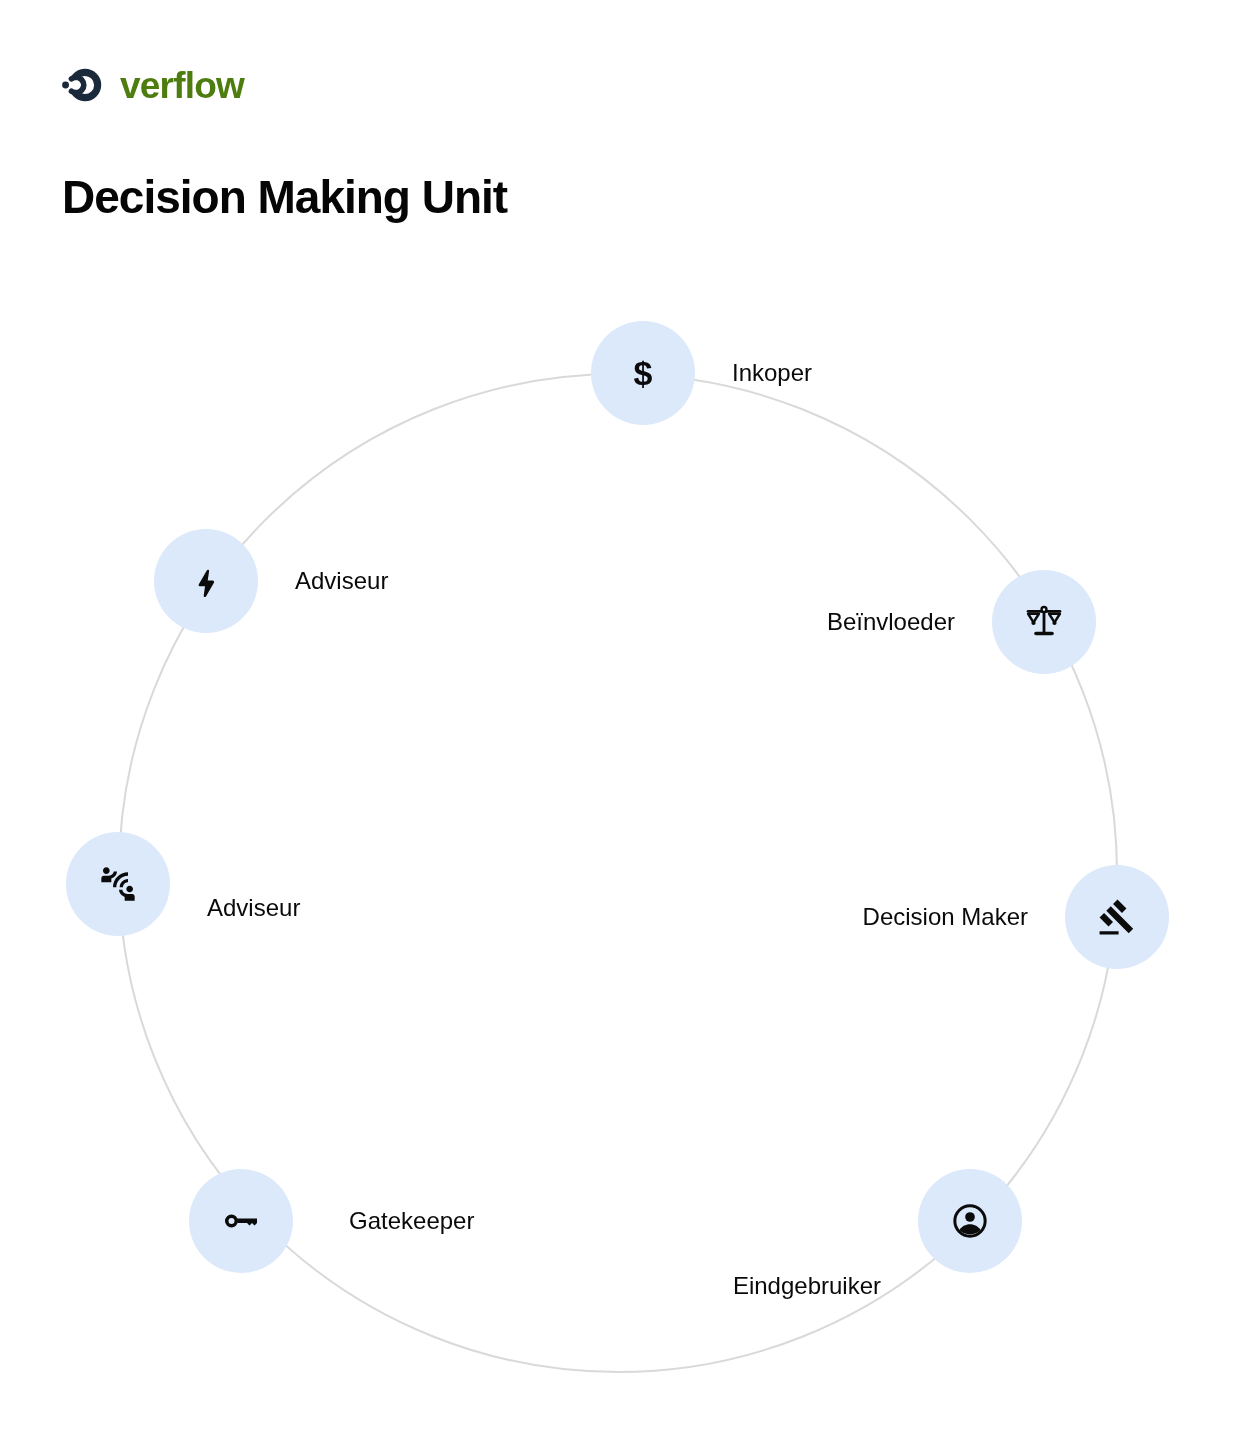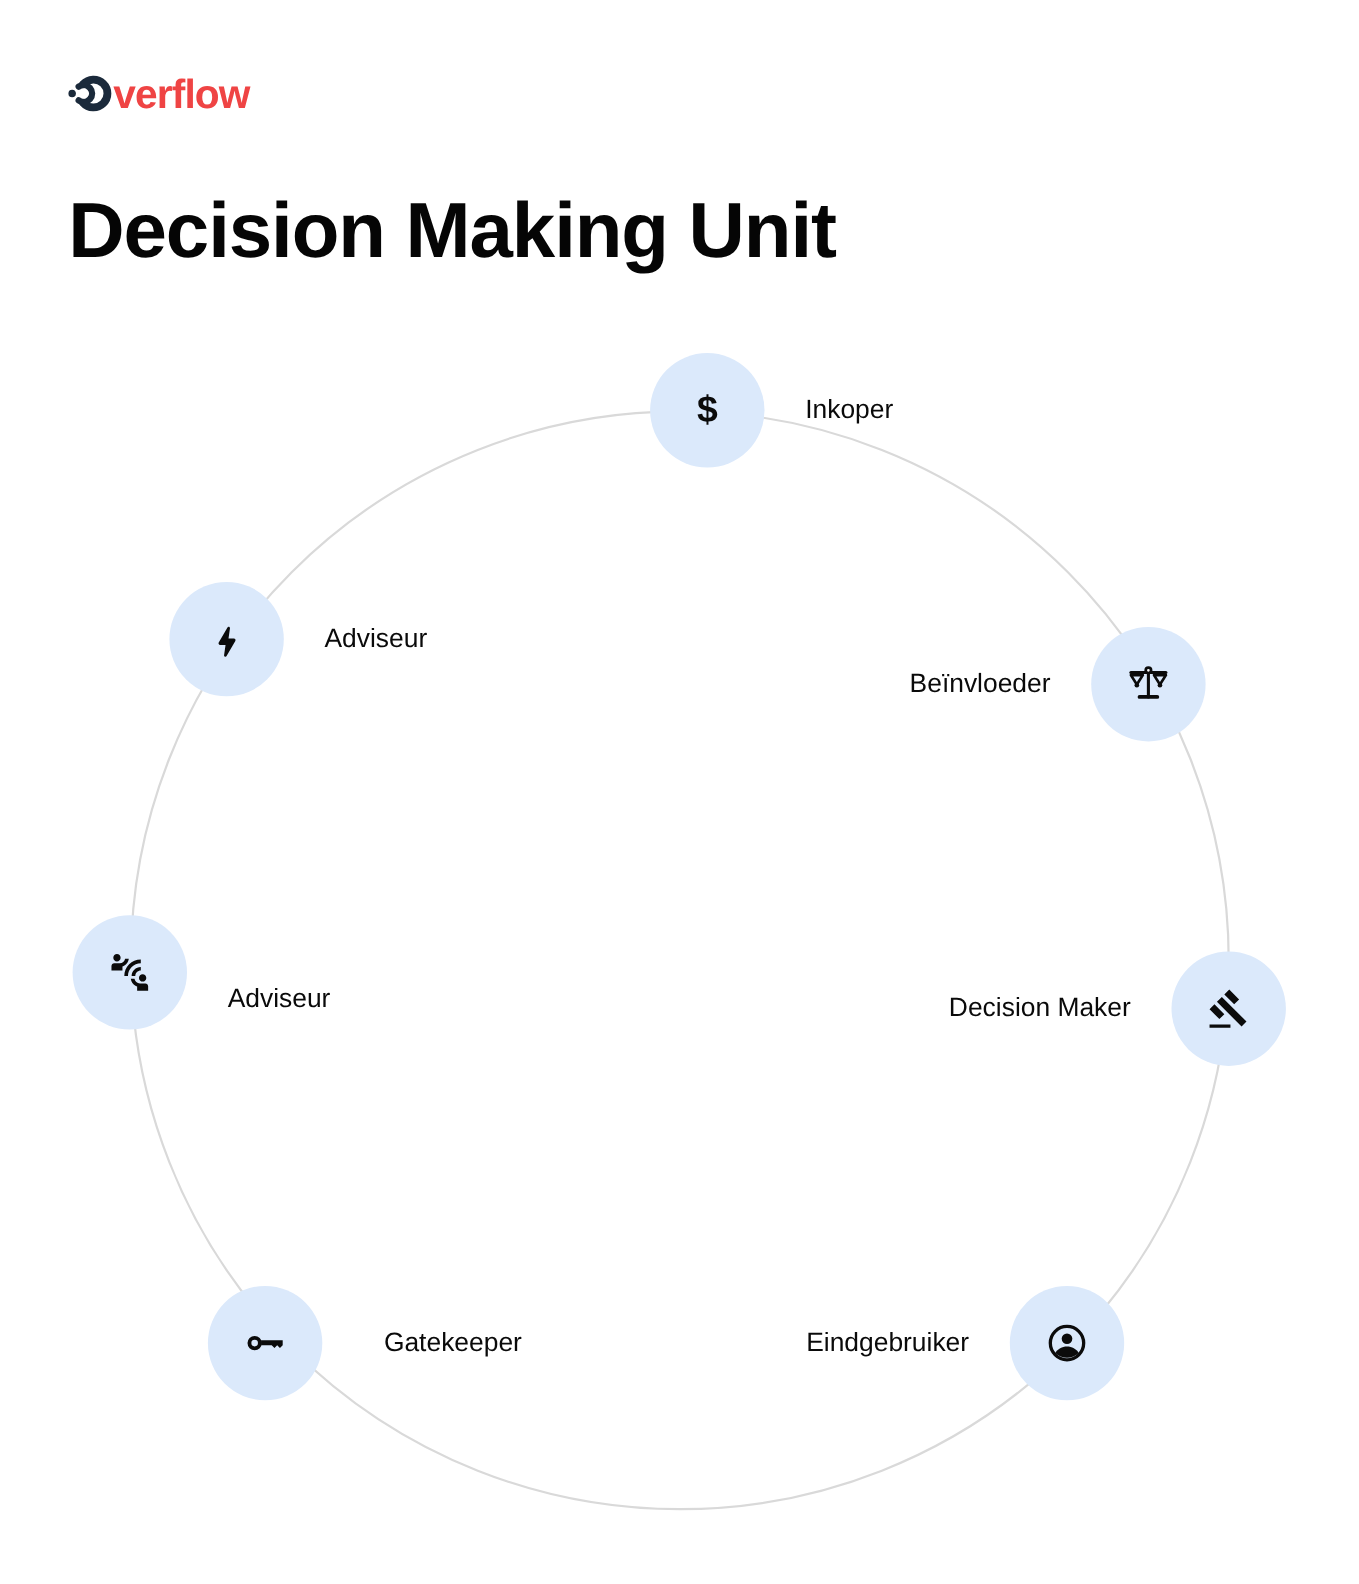--- a/index.html
+++ b/index.html
@@ -4,27 +4,27 @@
 <style>
   html,body{margin:0;padding:0;}
   body{
     width:1235px;height:1440px;position:relative;background:#ffffff;overflow:hidden;
     font-family:"Liberation Sans","DejaVu Sans",sans-serif;color:#0a0a0a;
   }
   
   .logo{position:absolute;left:62px;top:64px;display:flex;align-items:center;height:42px;}
   .logo .mark{display:block;width:40px;height:38px;}
   .logo .word{
-    font-size:37px;font-weight:700;letter-spacing:-0.8px;color:#ef4444;
-    line-height:1;margin-left:1px;
+    font-size:37px;font-weight:700;letter-spacing:-0.8px;color:#4d7c0f;
+    line-height:1;margin-left:18px;
   }
   
   .title{
     position:absolute;left:62px;top:172px;margin:0;
-    font-size:71px;font-weight:700;letter-spacing:-1px;line-height:1.1;color:#050505;
+    font-size:46px;font-weight:700;letter-spacing:-1px;line-height:1.1;color:#050505;
   }
   
   .diagram{position:absolute;inset:0;}
   .ring{
     position:absolute;left:118px;top:373px;width:1000px;height:1000px;
     border:2px solid #d9d9d9;border-radius:50%;box-sizing:border-box;
   }
   .node{
     position:absolute;width:104px;height:104px;border-radius:50%;
     background:#dbe9fb;display:flex;align-items:center;justify-content:center;
@@ -43,21 +43,21 @@
   .n-decision     {left:1065px;top:865px;}
   .n-gatekeeper   {left:189px; top:1169px;}
   .n-eindgebruiker{left:918px; top:1169px;}
   
   .l-inkoper      {left:732px; top:373px;}
   .l-initiator    {left:295px; top:581px;}
   .l-beinvloeder  {right:280px;top:622px;text-align:right;}
   .l-adviseur     {left:207px; top:884px;margin-top:24px;}
   .l-decision     {right:207px;top:917px;}
   .l-gatekeeper   {left:330px; top:1221px;margin-left:19px;}
-  .l-eindgebruiker{right:354px;top:1221px;margin-left:24px;}
+  .l-eindgebruiker{right:354px;top:1286px;margin-left:24px;}
 </style>
 </head>
 <body>
 
 <header class="logo">
   <svg class="mark" viewBox="0 0 36 32" aria-hidden="true">
     <circle cx="3.2" cy="16" r="3.1" fill="#1b2a3b"></circle>
     <path d="M8.6 10.4 A 6.9 6.9 0 1 1 8.6 21.6" fill="none" stroke="#1b2a3b" stroke-width="5.2" stroke-linecap="round"></path>
     <path d="M12.2 8.4 A 11.4 11.4 0 1 1 12.2 23.6" fill="none" stroke="#1b2a3b" stroke-width="6.4" stroke-linecap="round"></path>
   </svg>

